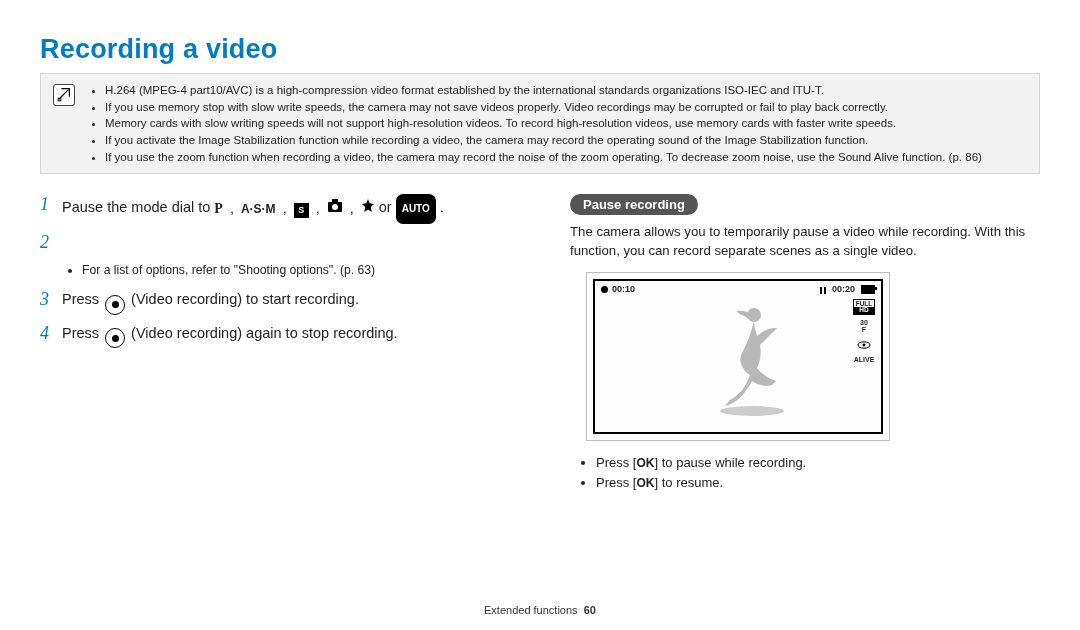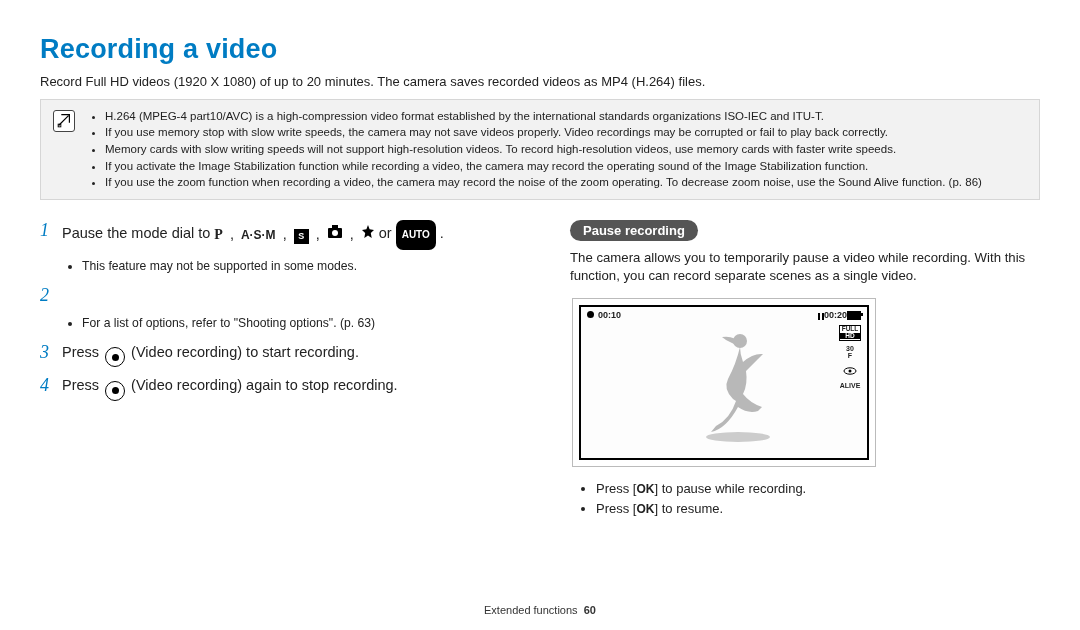--- a/index.html
+++ b/index.html
@@ -162,21 +162,21 @@
   .col-right p {
     font-size: 13.2px;
     line-height: 1.4;
     margin: 0 0 12px 0;
   }
   .screen-frame {
     border: 1px solid #bbb;
     width: 290px;
     padding: 6px;
     background: #fff;
-    margin: 0 0 12px 2px;
+    margin: 0 0 12px 16px;
   }
   .screen-inner {
     border: 2px solid #000;
     width: 100%;
     height: 155px;
     background: #fdfdfd;
     position: relative;
     box-sizing: border-box;
     overflow: hidden;
   }
@@ -192,21 +192,21 @@
     font-family: Arial, sans-serif;
     align-items: center;
   }
   .topbar-left { display: flex; align-items: center; gap: 4px; }
   .rec-dot {
     width: 7px;
     height: 7px;
     background: #000;
     border-radius: 50%;
   }
-  .topbar-right { display: flex; align-items: flex-end; }
+  .topbar-right { display: flex; align-items: flex-end; gap: 6px; }
   .pause-bars {
     display: inline-flex;
     gap: 2px;
   }
   .pause-bars span {
     width: 2px;
     height: 7px;
     background: #000;
   }
   .batt {
@@ -279,21 +279,20 @@
     font-size: 11px;
     color: #333;
   }
   .footer b { font-weight: 700; }
 </style>
 </head>
 <body>
 
 <div class="page">
   <h1 class="title">Recording a video</h1>
-  <p class="intro">Record Full HD videos (1920 X 1080) of up to 20 minutes. The camera saves recorded videos as MP4 (H.264) files.</p>
 
   <div class="notebox">
     <div class="note-icon">
       <svg viewBox="0 0 20 20">
           <path d="M4 15 L15 4 M7 3h9v9" fill="none" stroke="#000" stroke-width="1.3"></path>
           <rect x="3.5" y="13.5" width="3" height="3" fill="none" stroke="#000" stroke-width="1"></rect>
         </svg>
     </div>
     <ul>
       <li>H.264 (MPEG-4 part10/AVC) is a high-compression video format established by the international standards organizations ISO-IEC and ITU-T.</li>
@@ -323,23 +322,20 @@
             <span class="mode magic">
                 <svg viewBox="0 0 14 14">
                   <path d="M7 0l1.6 4.2L13 5l-3.2 2.9L10.7 13 7 10.6 3.3 13l.9-5.1L1 5l4.4-.8z" fill="#000"></path>
                 </svg>
               </span>
           </span>
           <span> or </span>
           <span class="mode dark-pill">AUTO</span> .
         </div>
       </div>
-      <ul class="sub-bullet">
-        <li>This feature may not be supported in some modes.</li>
-      </ul>
 
       <div class="step">
         <div class="step-num">2</div>
       </div>
       <ul class="sub-bullet">
         <li>For a list of options, refer to "Shooting options". (p. 63)</li>
       </ul>
 
       <div class="step">
         <div class="step-num">3</div>

